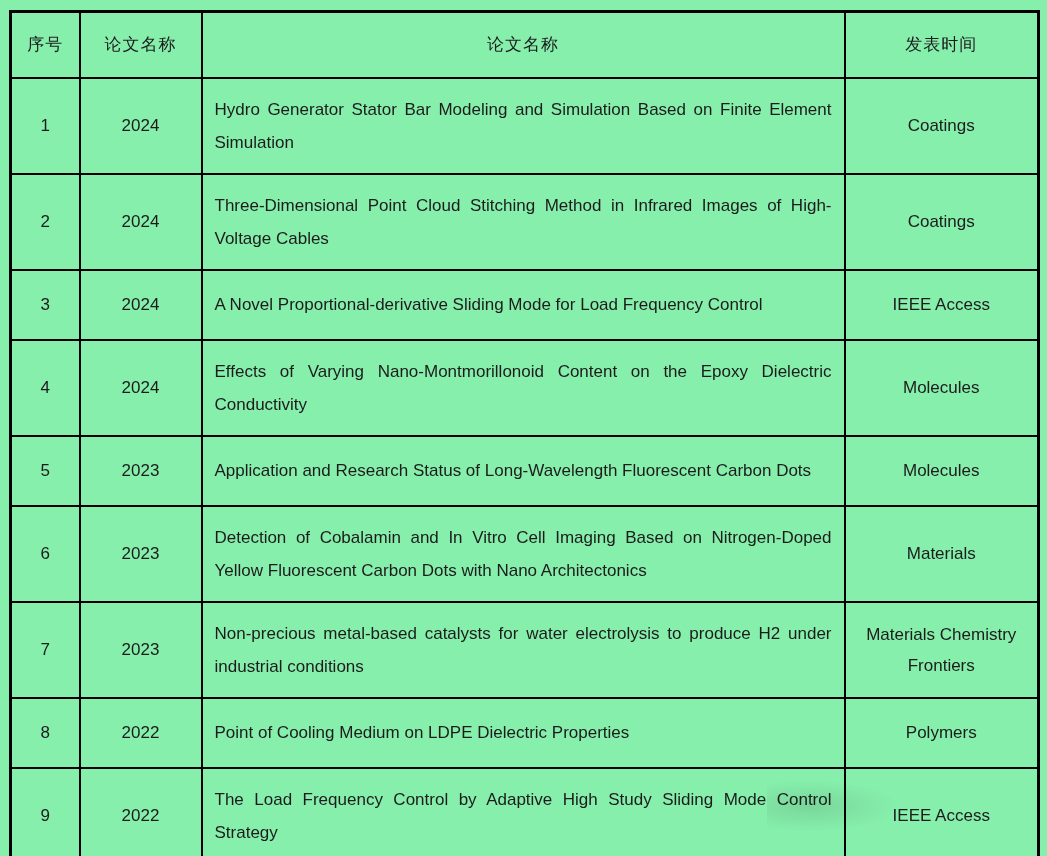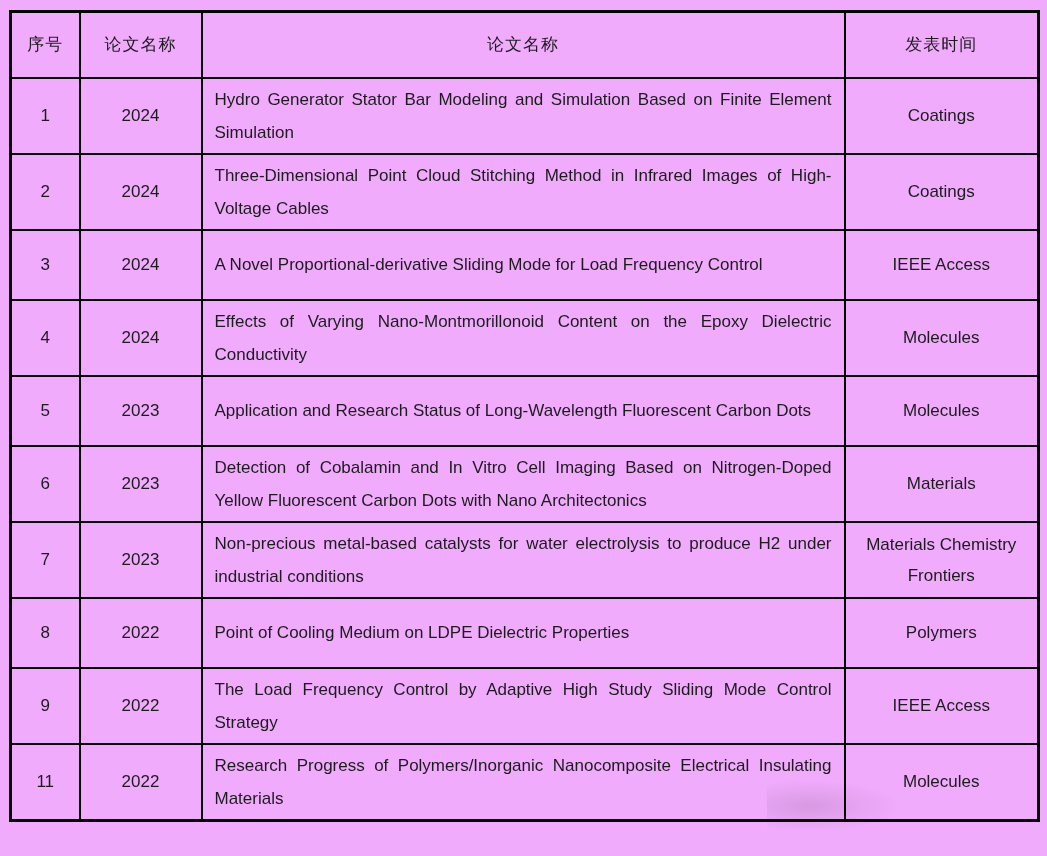--- a/index.html
+++ b/index.html
@@ -6,21 +6,21 @@
     margin: 0;
     padding: 0;
     background: #ffffff;
   }
   .page {
     position: relative;
     width: 1047px;
     height: 856px;
     box-sizing: border-box;
     padding: 10px 7px 4px 9px;
-    background: #f0abfc;
+    background: #86efac;
     overflow: hidden;
     font-family: "Liberation Sans", "DejaVu Sans", sans-serif;
     color: #1c1c1c;
   }
   table.papers-table {
     width: 100%;
     border-collapse: collapse;
     table-layout: fixed;
     border: 3px solid #000000;
   }
@@ -43,21 +43,21 @@
   .cell-index,
   .cell-year,
   .cell-journal {
     text-align: center;
     line-height: 31px;
     padding: 2px 8px;
   }
   .cell-title {
     text-align: justify;
     text-justify: inter-word;
-    padding: 4px 12px;
+    padding: 14px 12px;
     line-height: 33px;
   }
   
   .watermark-smudge {
     position: absolute;
     right: 140px;
     bottom: 22px;
     width: 140px;
     height: 56px;
     background: radial-gradient(ellipse at 30% 50%, rgba(0,0,0,0.10), rgba(0,0,0,0.0) 65%);

